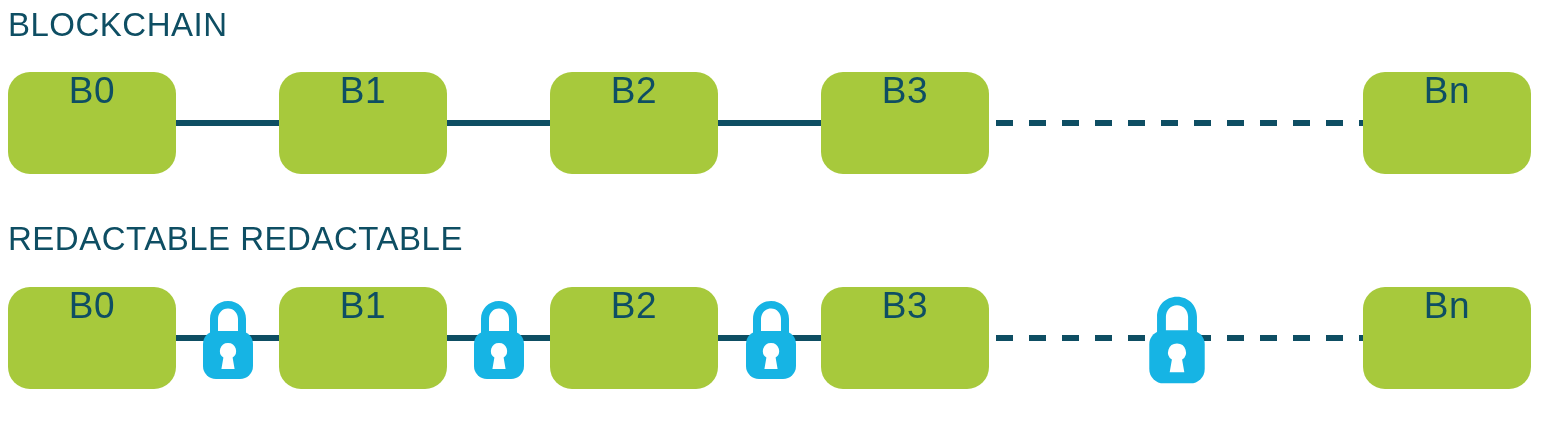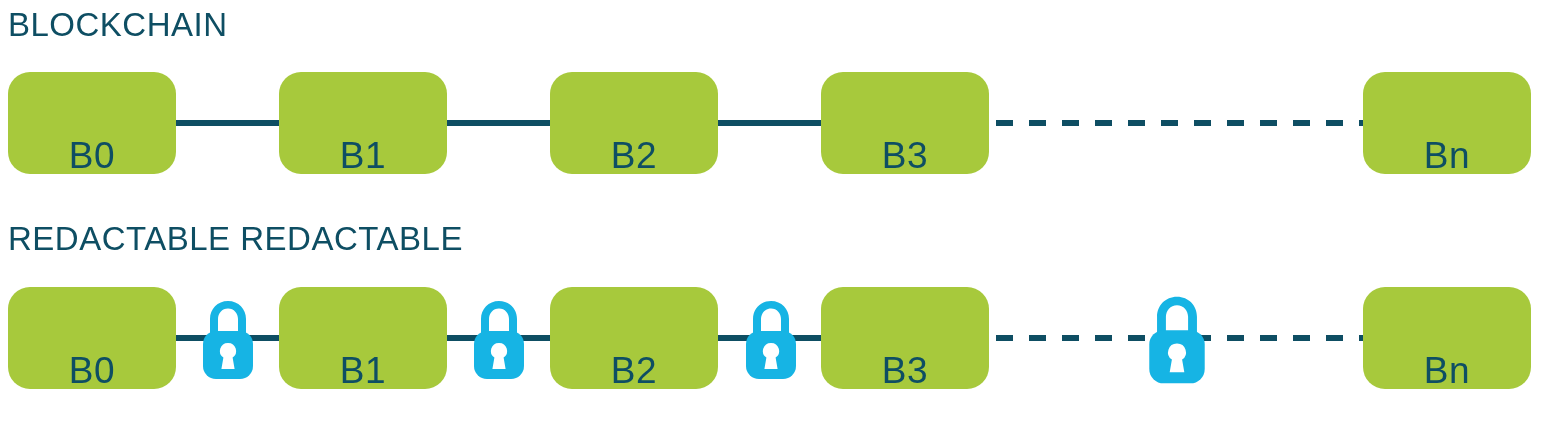--- a/index.html
+++ b/index.html
@@ -47,21 +47,21 @@
   .chain-row.bottom { top: 287px; }
 
   
   .block {
     position: absolute;
     top: 0;
     height: 102px;
     background: #A7C93C;
     border-radius: 22px;
     display: flex;
-    align-items: flex-end;
+    align-items: flex-start;
     justify-content: center;
     box-sizing: border-box;
   }
   .block-label {
     font-size: 37px;
     font-weight: 400;
     color: #0E4E63;
     letter-spacing: 0.5px;
     line-height: 1;
     user-select: none;

